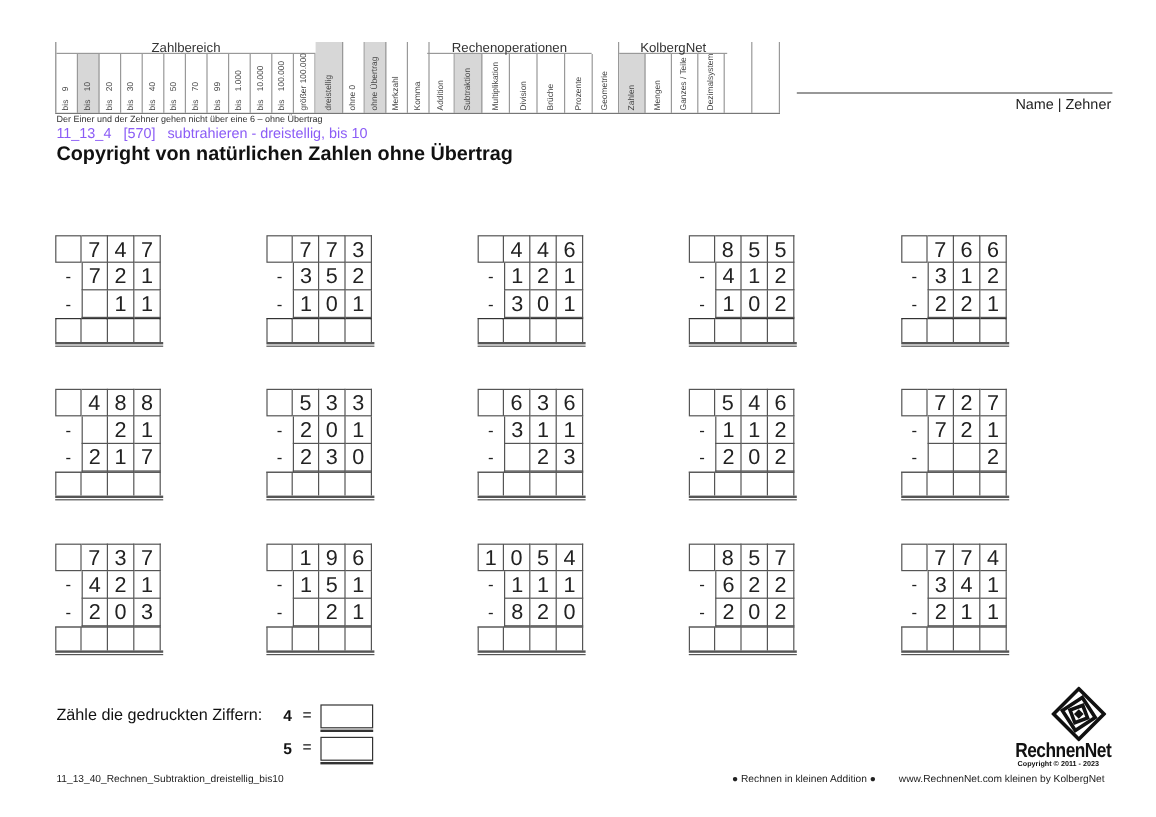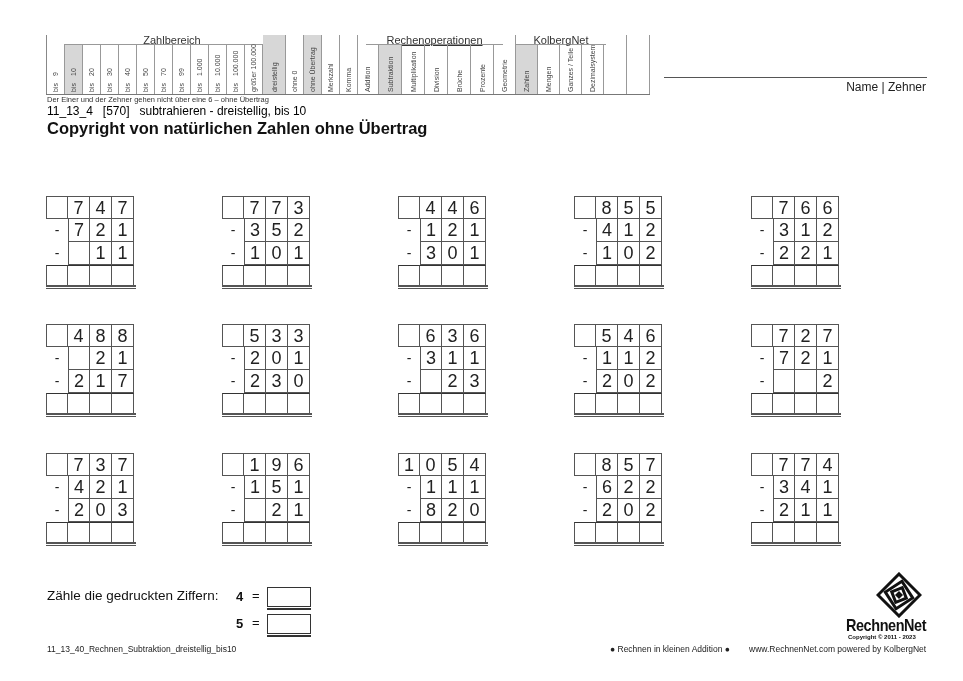--- a/index.html
+++ b/index.html
@@ -18,22 +18,22 @@
   .cell{position:absolute;width:22px;height:23px;box-sizing:border-box;font-size:18px;line-height:22px;text-align:center;color:#222;}
   .minus{font-size:14px;line-height:22px;}
   .dbl{position:absolute;left:0;width:90px;top:89px;height:4px;border-top:2px solid #555;border-bottom:1px solid #555;box-sizing:border-box;}
   .ansbox{position:absolute;width:44px;height:20px;border:1px solid #333;box-sizing:border-box;}
   .ansbox::after{content:"";position:absolute;left:-1px;right:-1px;bottom:-4px;border-bottom:2px solid #333;}
 </style>
 </head>
 <body>
 
 <div class="hdr" id="hdr" style="width:604px;">
-  <div class="grouphead" style="left:17px;width:216px;text-align:center;">Zahlbereich</div>
-  <div class="grouphead" style="left:319px;width:137px;text-decoration:underline;">Rechenoperationen</div>
+  <div class="grouphead" style="left:0;width:216px;text-align:center;">Zahlbereich</div>
+  <div class="grouphead" style="left:309px;width:137px;">Rechenoperationen</div>
   <div class="grouphead" style="left:469px;width:90px;">KolbergNet</div>
   <div id="hcols">
       <div class="hcell" style="left: 0px; width: 18px;">
         <span class="vlab" style="transform: rotate(-90deg); left: 12px;">bis</span>
         <span class="vlab" style="transform: rotate(-90deg); left: 12px; bottom: auto; top: 24px;">9</span>
       </div>
       <div class="hcell sel" style="left: 18px; width: 18px;">
         <span class="vlab" style="transform: rotate(-90deg); left: 12px;">bis</span>
         <span class="vlab" style="transform: rotate(-90deg); left: 12px; bottom: auto; top: 24px;">10</span>
       </div>
@@ -127,21 +127,21 @@
       <div class="hcell full" style="left: 557px; width: 23px;"></div>
       <div class="hcell full" style="left: 580px; width: 23px;"></div>
     </div>
 </div>
 <div class="hdr-bottom"></div>
 
 <div class="abs" style="left:664px;top:77px;width:263px;border-top:1px solid #555;"></div>
 <div class="abs" style="left:760px;top:80px;width:166px;text-align:right;font-size:12px;color:#222;">Name | Zehner</div>
 
 <div class="abs" style="left:47px;top:95px;font-size:7.5px;color:#333;">Der Einer und der Zehner gehen nicht über eine 6 – ohne Übertrag</div>
-<div class="abs" style="left:47px;top:104px;font-size:12px;color:#000000;white-space:pre;">11_13_4   [570]   subtrahieren - dreistellig, bis 10</div>
+<div class="abs" style="left:47px;top:104px;font-size:12px;color:#8b5cf6;white-space:pre;">11_13_4   [570]   subtrahieren - dreistellig, bis 10</div>
 <div class="abs" style="left:47px;top:119px;font-size:16.5px;font-weight:bold;color:#111;">Copyright von natürlichen Zahlen ohne Übertrag</div>
 
 <div id="problems">
     <div class="prob" style="left: 46px; top: 196px;">
       <div class="cell " style="left: 0px; top: 0px; border-width: 1px; border-style: solid; border-color: rgb(85, 85, 85);"></div>
       <div class="cell " style="left: 22px; top: 0px; border-top: 1px solid rgb(85, 85, 85); border-right: 1px solid rgb(85, 85, 85); border-bottom: 1px solid rgb(85, 85, 85);">7</div>
       <div class="cell " style="left: 44px; top: 0px; border-top: 1px solid rgb(85, 85, 85); border-right: 1px solid rgb(85, 85, 85); border-bottom: 1px solid rgb(85, 85, 85);">4</div>
       <div class="cell " style="left: 66px; top: 0px; border-top: 1px solid rgb(85, 85, 85); border-right: 1px solid rgb(85, 85, 85); border-bottom: 1px solid rgb(85, 85, 85);">7</div>
       <div class="cell minus" style="left: 0px; top: 23px;">-</div>
       <div class="cell " style="left: 22px; top: 23px; border-left: 1px solid rgb(85, 85, 85); border-right: 1px solid rgb(85, 85, 85); border-bottom: 1px solid rgb(85, 85, 85);">7</div>
@@ -428,21 +428,21 @@
 <div class="abs" style="left:47px;top:588px;font-size:13.5px;color:#111;">Zähle die gedruckten Ziffern:</div>
 <div class="abs" style="left:236px;top:589px;font-size:13px;font-weight:bold;">4</div>
 <div class="abs" style="left:252px;top:588px;font-size:13px;">=</div>
 <div class="ansbox" style="left:267px;top:587px;"></div>
 <div class="abs" style="left:236px;top:616px;font-size:13px;font-weight:bold;">5</div>
 <div class="abs" style="left:252px;top:615px;font-size:13px;">=</div>
 <div class="ansbox" style="left:267px;top:614px;"></div>
 
 <div class="abs" style="left:47px;top:644px;font-size:8.5px;color:#222;">11_13_40_Rechnen_Subtraktion_dreistellig_bis10</div>
 <div class="abs" style="left:610px;top:644px;font-size:8.5px;color:#222;">● Rechnen in kleinen Addition ●</div>
-<div class="abs" style="left:749px;top:644px;font-size:8.5px;color:#222;">www.RechnenNet.com powered by KolbergNet</div>
+<div class="abs" style="left:749px;top:644px;font-size:8.5px;color:#222;">www.RechnenNet.com kleinen by KolbergNet</div>
 
 <div class="abs" style="left:842px;top:572px;width:88px;height:70px;">
   <svg width="46" height="46" viewBox="0 0 46 46" style="position:absolute;left:34px;top:0;">
     <g fill="none" stroke="#111" stroke-width="3">
       <polygon points="23,2 44,23 23,44 2,23"></polygon>
       <polygon points="23,9 37,23 23,37 9,23" transform="rotate(12 23 23)"></polygon>
       <polygon points="23,15 31,23 23,31 15,23" transform="rotate(24 23 23)"></polygon>
     </g>
     <polygon points="23,19 27,23 23,27 19,23" fill="#111"></polygon>
   </svg>

